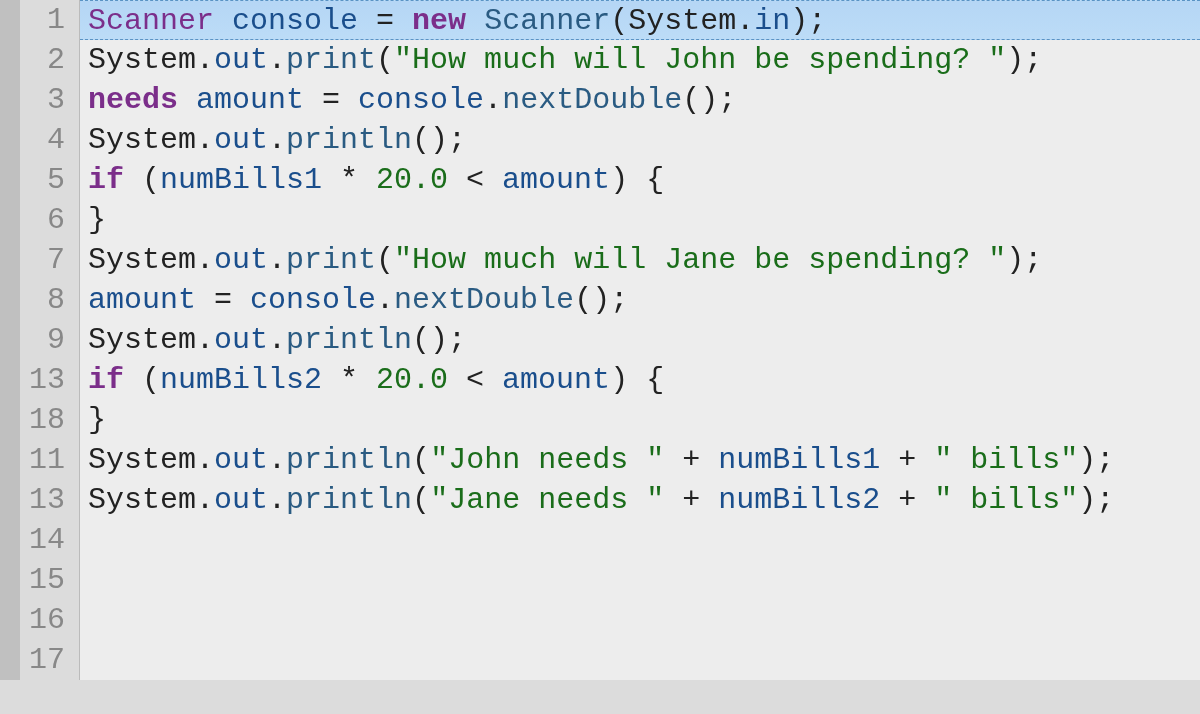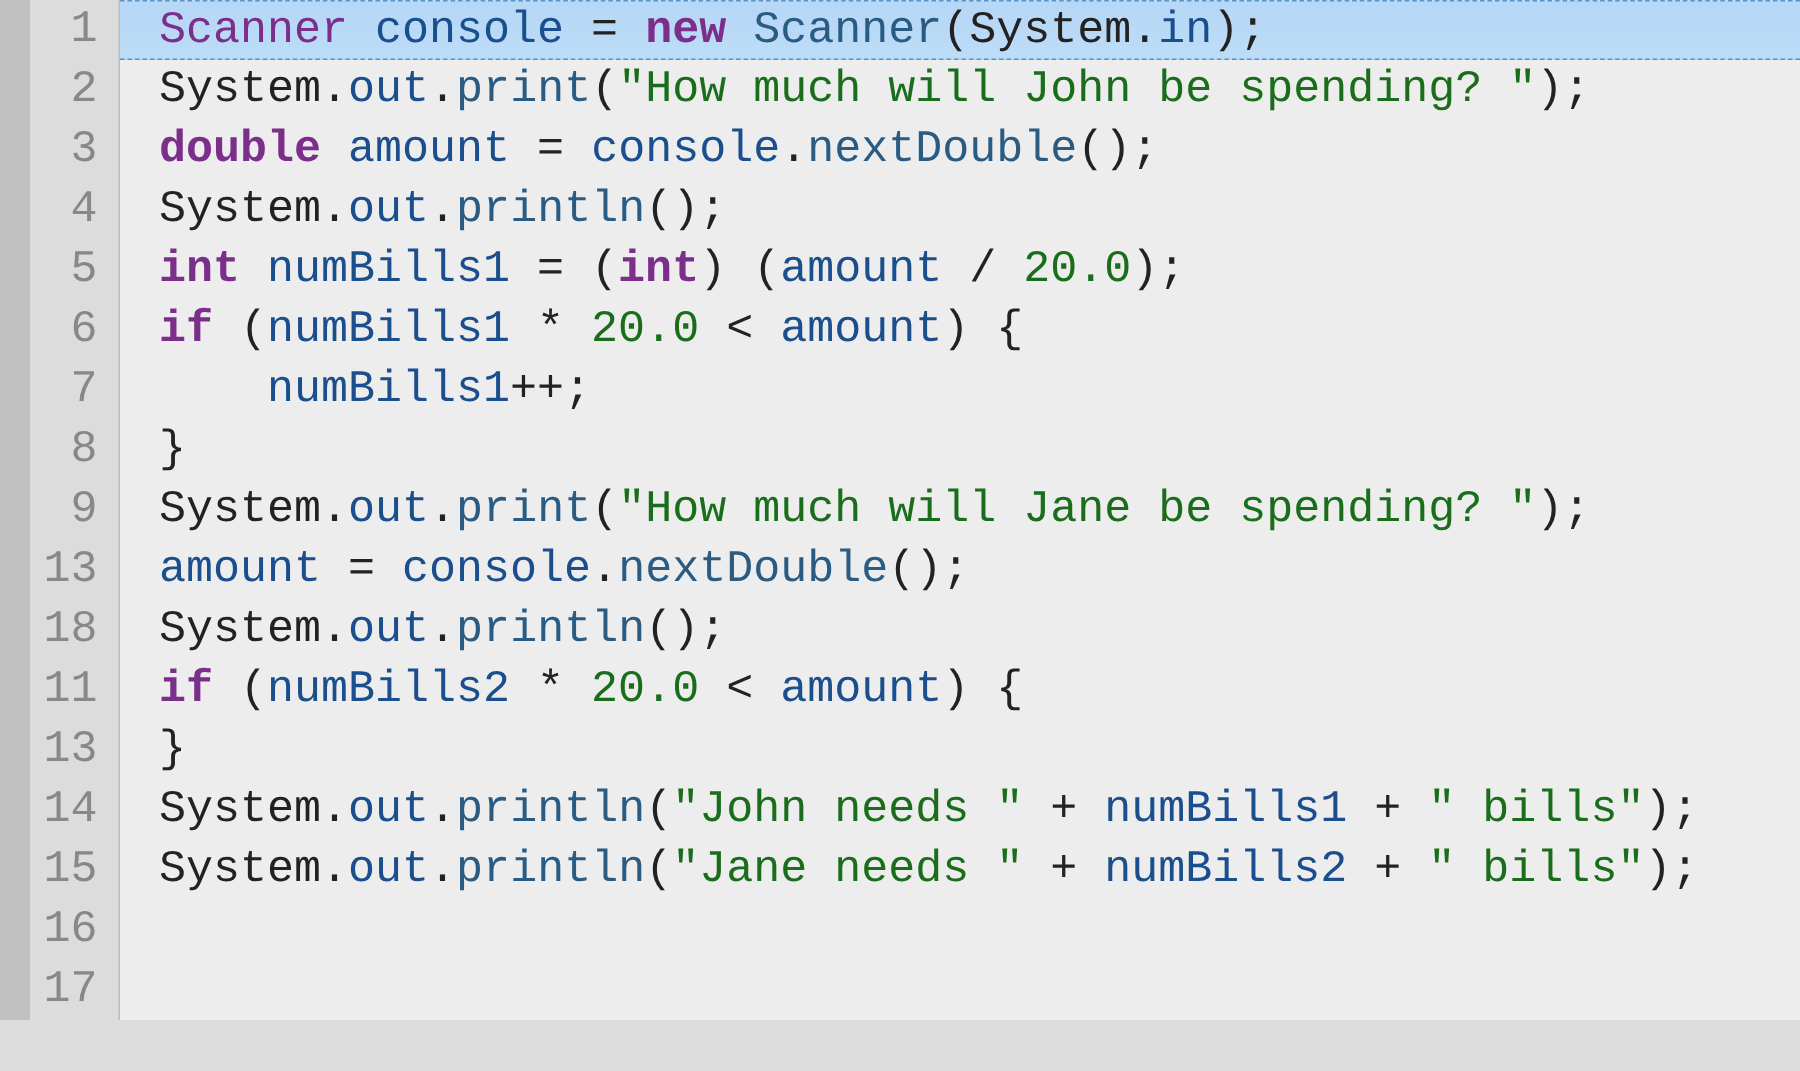--- a/index.html
+++ b/index.html
@@ -37,21 +37,21 @@
       line-height: 40px;
     }
     .code-lines {
       flex: 1;
       background: #ededed;
     }
     .code-line {
       white-space: pre;
       height: 40px;
       line-height: 40px;
-      padding-left: 26px;
+      padding-left: 8px;
     }
     .code-line.highlighted {
       background: linear-gradient(to bottom, #b5d6f5, #bcdcf7);
       border-top: 1px dashed #5a93c4;
       border-bottom: 1px dashed #5a93c4;
     }
     .type { color: #7b2e8a; }
     .kw { color: #7b2e8a; font-weight: bold; }
     .class { color: #222; }
     .method { color: #2a5b82; }
@@ -81,25 +81,23 @@
         <div class="line-num">11</div>
         <div class="line-num">13</div>
         <div class="line-num">14</div>
         <div class="line-num">15</div>
         <div class="line-num">16</div>
         <div class="line-num">17</div>
       </div>
     <div class="code-lines">
         <div class="code-line highlighted"><span class="type">Scanner</span><span class="default"> </span><span class="ident">console</span><span class="default"> = </span><span class="kw">new</span><span class="default"> </span><span class="method">Scanner</span><span class="default">(</span><span class="class">System</span><span class="default">.</span><span class="field">in</span><span class="default">);</span></div>
         <div class="code-line"><span class="class">System</span><span class="default">.</span><span class="field">out</span><span class="default">.</span><span class="method">print</span><span class="default">(</span><span class="string">"How much will John be spending? "</span><span class="default">);</span></div>
-        <div class="code-line"><span class="kw">double</span><span class="default"> </span><span class="ident">amount</span><span class="default"> = </span><span class="ident">console</span><span class="default">.</span><span class="method">nextDouble</span><span class="default">();</span></div>
+        <div class="code-line"><span class="kw">needs</span><span class="default"> </span><span class="ident">amount</span><span class="default"> = </span><span class="ident">console</span><span class="default">.</span><span class="method">nextDouble</span><span class="default">();</span></div>
         <div class="code-line"><span class="class">System</span><span class="default">.</span><span class="field">out</span><span class="default">.</span><span class="method">println</span><span class="default">();</span></div>
-        <div class="code-line"><span class="kw">int</span><span class="default"> </span><span class="ident">numBills1</span><span class="default"> = (</span><span class="kw">int</span><span class="default">) (</span><span class="ident">amount</span><span class="default"> / </span><span class="num">20.0</span><span class="default">);</span></div>
         <div class="code-line"><span class="kw">if</span><span class="default"> (</span><span class="ident">numBills1</span><span class="default"> * </span><span class="num">20.0</span><span class="default"> &lt; </span><span class="ident">amount</span><span class="default">) {</span></div>
-        <div class="code-line"><span class="default">    </span><span class="ident">numBills1</span><span class="default">++;</span></div>
         <div class="code-line"><span class="default">}</span></div>
         <div class="code-line"><span class="class">System</span><span class="default">.</span><span class="field">out</span><span class="default">.</span><span class="method">print</span><span class="default">(</span><span class="string">"How much will Jane be spending? "</span><span class="default">);</span></div>
         <div class="code-line"><span class="ident">amount</span><span class="default"> = </span><span class="ident">console</span><span class="default">.</span><span class="method">nextDouble</span><span class="default">();</span></div>
         <div class="code-line"><span class="class">System</span><span class="default">.</span><span class="field">out</span><span class="default">.</span><span class="method">println</span><span class="default">();</span></div>
         <div class="code-line"><span class="kw">if</span><span class="default"> (</span><span class="ident">numBills2</span><span class="default"> * </span><span class="num">20.0</span><span class="default"> &lt; </span><span class="ident">amount</span><span class="default">) {</span></div>
         <div class="code-line"><span class="default">}</span></div>
         <div class="code-line"><span class="class">System</span><span class="default">.</span><span class="field">out</span><span class="default">.</span><span class="method">println</span><span class="default">(</span><span class="string">"John needs "</span><span class="default"> + </span><span class="ident">numBills1</span><span class="default"> + </span><span class="string">" bills"</span><span class="default">);</span></div>
         <div class="code-line"><span class="class">System</span><span class="default">.</span><span class="field">out</span><span class="default">.</span><span class="method">println</span><span class="default">(</span><span class="string">"Jane needs "</span><span class="default"> + </span><span class="ident">numBills2</span><span class="default"> + </span><span class="string">" bills"</span><span class="default">);</span></div>
       </div>
   </div>

